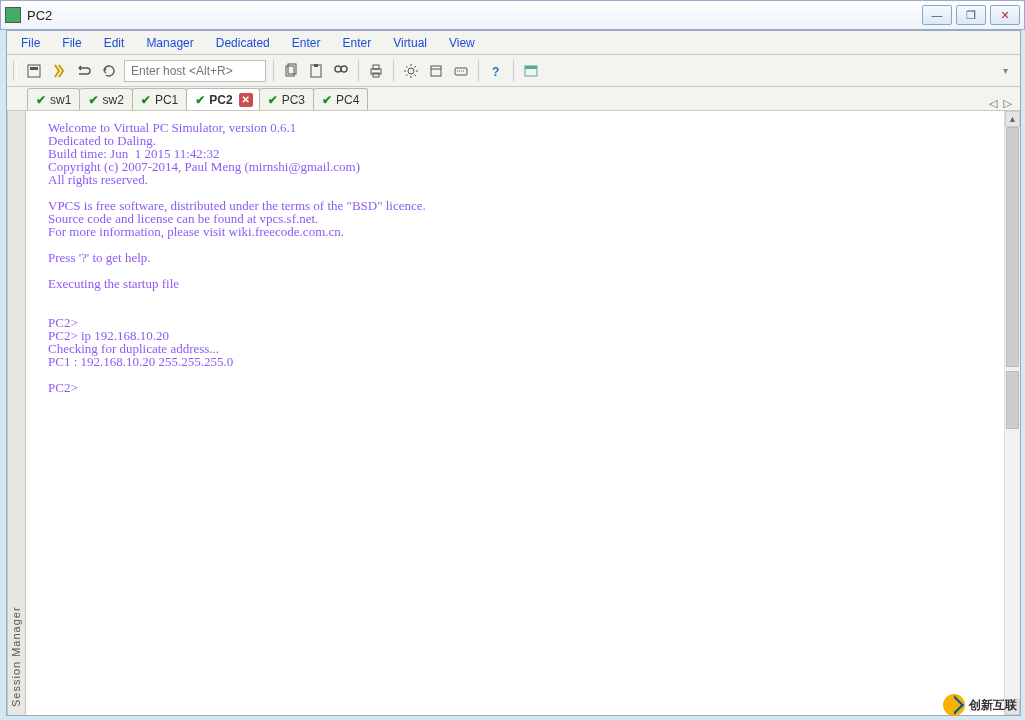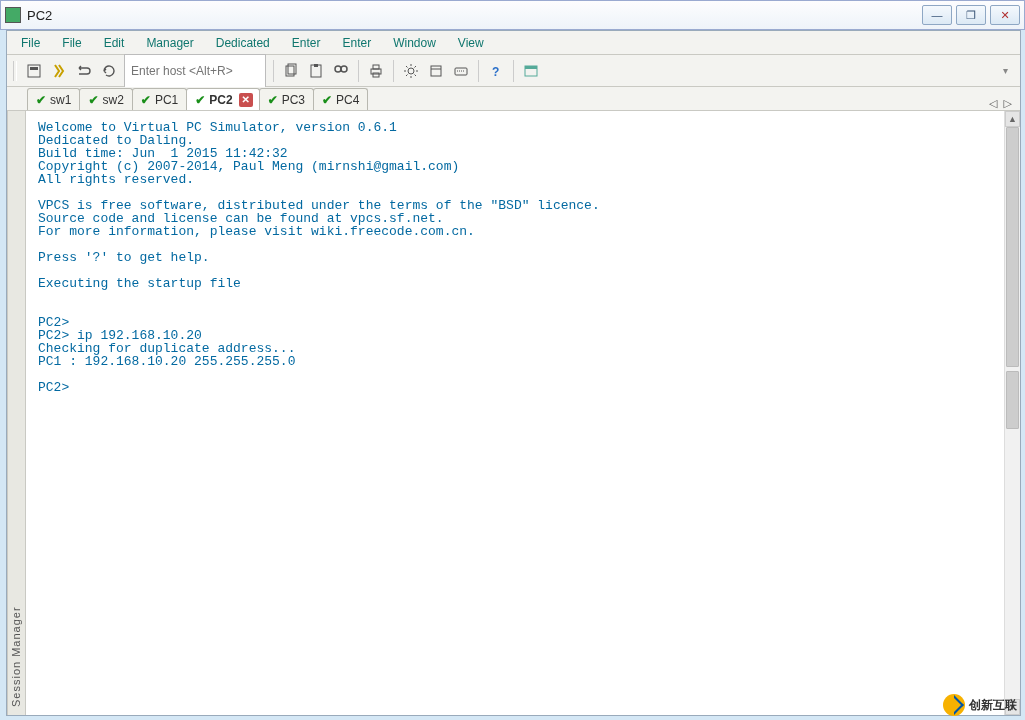--- a/index.html
+++ b/index.html
@@ -8,44 +8,44 @@
 .titlebar { height: 30px; background: linear-gradient(#fdfdfe, #eef3f9); border: 1px solid #9aaad0; display: flex; align-items: center; padding: 0 4px; }
 .titlebar .app-icon { width: 16px; height: 16px; margin-right: 6px; background: #4a6; border: 1px solid #555; display: inline-block; }
 .titlebar .title { flex: 1; color: #222; font-size: 13px; }
 .winbtns { display: flex; gap: 4px; }
 .winbtn { width: 30px; height: 20px; border: 1px solid #8ea7c4; border-radius: 2px; background: linear-gradient(#f5f9fd,#dce9f5); display:flex; align-items:center; justify-content:center; color:#3a5577; font-size:11px; cursor:pointer; }
 .winbtn.close { color:#b03030; }
 
 .frame { position:absolute; left:6px; top:30px; right:4px; bottom:4px; border:1px solid #9ab; background:#f4f4f0; display:flex; flex-direction:column;}
 
 .menubar { height:24px; background:#f3f3f0; border-bottom:1px solid #c9c9c3; display:flex; align-items:center; padding:0 4px; gap:2px;}
-.menuitem { padding:3px 10px; color:#0f766e; cursor:pointer; border-radius:2px; }
+.menuitem { padding:3px 10px; color:#1d4ed8; cursor:pointer; border-radius:2px; }
 
 .toolbar { height:32px; background:#f3f3f0; border-bottom:1px solid #c9c9c3; display:flex; align-items:center; padding:0 6px; gap:5px;}
 .tgrip { width:4px; height:20px; border-left:1px solid #ccc; border-right:1px solid #fff; margin-right:2px;}
 .tbtn { width:20px; height:20px; display:flex; align-items:center; justify-content:center; color:#555; cursor:pointer; border-radius:2px;}
 .tbtn svg { width:16px; height:16px; }
 .tsep { width:1px; height:22px; background:#ccc; margin:0 2px; }
-.hostinput { width:142px; height:22px; border:1px solid #bcbcbc; padding:16px 6px; color:#777; background:#fff; font-size:12px;}
+.hostinput { width:142px; height:22px; border:1px solid #bcbcbc; padding:4px 6px; color:#777; background:#fff; font-size:12px;}
 .tbarright { margin-left:auto; padding-right:6px; color:#888; font-size:10px; }
 
 .tabrow { height:24px; background:#f3f3f0; border-bottom:1px solid #c9c9c3; display:flex; align-items:flex-end; }
 .sidetab { width:18px; height:100%; }
 .tabs { display:flex; align-items:flex-end; height:100%; padding-left:2px; gap:0;}
 .tab { height:22px; border:1px solid #b8b8b0; border-bottom:none; border-top-left-radius:3px; border-top-right-radius:3px; background:#f3f3ee; display:flex; align-items:center; padding:0 8px; gap:4px; color:#333; font-size:12px; cursor:pointer; margin-right:-1px;}
 .tab.active { background:#fff; font-weight:bold; padding-right:6px; position:relative; z-index:2;}
 .tab .chk { color:#1a8f1a; font-weight:bold; font-size:12px; }
 .tab .xbox { width:14px; height:14px; background:#c94f4f; color:#fff; display:flex; align-items:center; justify-content:center; font-size:10px; border-radius:2px; margin-left:2px;}
 .tabnav { margin-left:auto; display:flex; align-items:center; gap:6px; padding:0 8px; color:#555;}
 .tabnav span { cursor:pointer; font-size:11px;}
 
 .mainwrap { flex:1; display:flex; min-height:0;}
 .leftbar { width:18px; background:#e8e8e2; border-right:1px solid #c9c9c3; writing-mode:vertical-rl; text-orientation:mixed; font-size:11px; color:#555; padding:8px 2px; letter-spacing:1px; transform:rotate(180deg);}
 .termarea { flex:1; background:#fff; position:relative; overflow:hidden; border-left:1px solid #c9c9c3;}
-.termcontent { position:absolute; inset:0; right:16px; padding:10px 6px 6px 12px; font-family:Liberation Mono, monospace; font-size:13px; line-height:13px; white-space:pre; color:#0369a1; overflow:hidden;}
+.termcontent { position:absolute; inset:0; right:16px; padding:10px 6px 6px 22px; font-family:Liberation Serif, serif; font-size:13px; line-height:13px; white-space:pre; color:#8b5cf6; overflow:hidden;}
 .vscroll { position:absolute; right:0; top:0; bottom:0; width:16px; background:#f1f1f1; border-left:1px solid #ddd;}
 .vscroll .sbtn { height:16px; background:#e5e5e5; border:1px solid #ccc; display:flex; align-items:center; justify-content:center; font-size:9px; color:#666;}
 .vscroll .thumb { position:absolute; top:16px; left:1px; right:1px; height:240px; background:#cdcdcd; border:1px solid #bbb; border-radius:1px;}
 .vscroll .thumb2 { position:absolute; top:260px; left:1px; right:1px; height:58px; background:#cdcdcd; border:1px solid #bbb; border-radius:1px;}
 .vscroll .down { position:absolute; bottom:0; left:0; right:0;}
 
 .watermark { position:absolute; right:8px; bottom:4px; display:flex; align-items:center; gap:4px; font-weight:bold; color:#333;margin-top:10px;}
 .watermark .logo { width:22px; height:22px; border-radius:50%; background:#f7b100; display:flex; align-items:center; justify-content:center;}
 .watermark .logo::before { content:""; width:10px; height:10px; border:2px solid #0055a5; border-left-color:transparent; border-bottom-color:transparent; transform:rotate(45deg);}
 </style>
@@ -65,21 +65,21 @@
 <div class="frame">
 
   <div class="menubar">
     <div class="menuitem">File</div>
     <div class="menuitem">File</div>
     <div class="menuitem">Edit</div>
     <div class="menuitem">Manager</div>
     <div class="menuitem">Dedicated</div>
     <div class="menuitem">Enter</div>
     <div class="menuitem">Enter</div>
-    <div class="menuitem">Window</div>
+    <div class="menuitem">Virtual</div>
     <div class="menuitem">View</div>
   </div>
 
   <div class="toolbar">
     <span class="tgrip"></span>
     <div class="tbtn">
         <svg viewBox="0 0 16 16">
           <rect x="2" y="2" width="12" height="12" fill="none" stroke="#555"></rect>
           <rect x="4" y="4" width="8" height="3" fill="#555"></rect>
         </svg>

